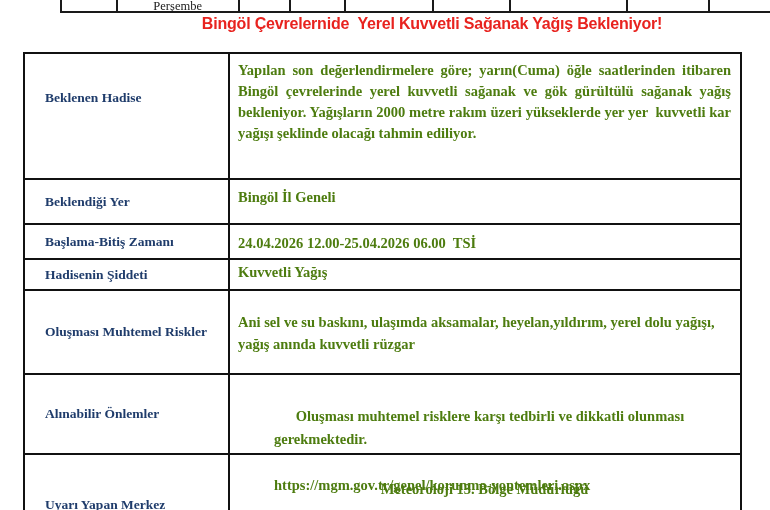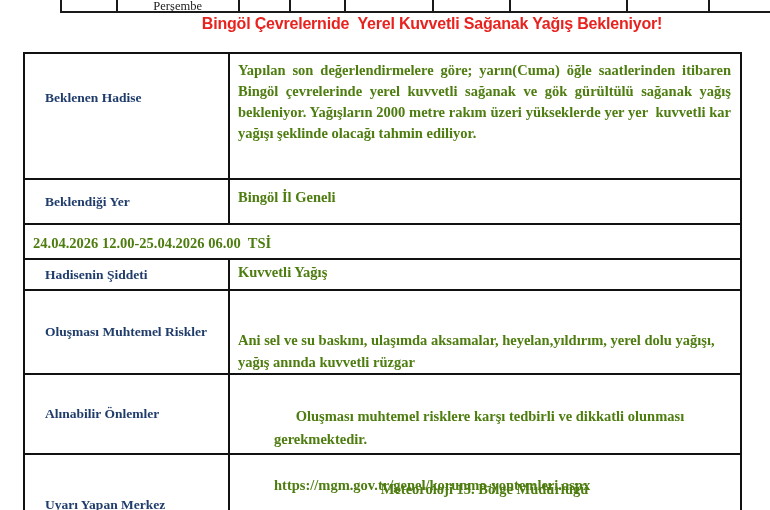--- a/index.html
+++ b/index.html
@@ -80,21 +80,21 @@
   .r1 { height: 126px; }
   .r1 .lcell { justify-content: flex-start; padding-top: 36px; }
   .r1 .vcell { text-align: justify; text-align-last: left; padding-top: 6px; }
   .r2 { height: 45px; }
   .r2 .vcell { padding-top: 7px; }
   .r3 { height: 35px; }
   .r3 .vcell { display: flex; align-items: center; padding-top: 8px; }
   .r4 { height: 31px; }
   .r4 .vcell { display: flex; align-items: center; padding-top: 0; }
   .r5 { height: 84px; }
-  .r5 .vcell { padding-top: 20px; line-height: 22px; margin-top: 18px; }
+  .r5 .vcell { padding-top: 20px; line-height: 22px; }
   .r6 { height: 80px; }
   .r6 .vcell { padding-top: 7px; line-height: 23px; padding-left: 44px; }
   .r6 .url { display: block; }
   .r7 { height: 132px; border-bottom: none; }
   .r7 .lcell { justify-content: flex-start; padding-top: 42px; }
   .r7 .vcell { text-align: center; padding-top: 24px; }
 </style>
 </head>
 <body>
 
@@ -122,20 +122,23 @@
   </div>
 
   <div class="trow r2">
     <div class="lcell">
       <span class="lbl" style="color: rgb(31, 60, 107);">Beklendiği Yer</span>
     </div>
     <div class="vcell">Bingöl İl Geneli</div>
   </div>
 
   <div class="trow r3">
+    <div class="lcell">
+      <span class="lbl" style="color: rgb(31, 60, 107);">Başlama-Bitiş Zamanı</span>
+    </div>
     <div class="vcell">24.04.2026 12.00-25.04.2026 06.00  TSİ</div>
   </div>
 
   <div class="trow r4">
     <div class="lcell">
       <span class="lbl" style="color: rgb(31, 60, 107);">Hadisenin Şiddeti</span>
     </div>
     <div class="vcell">Kuvvetli Yağış</div>
   </div>
 

